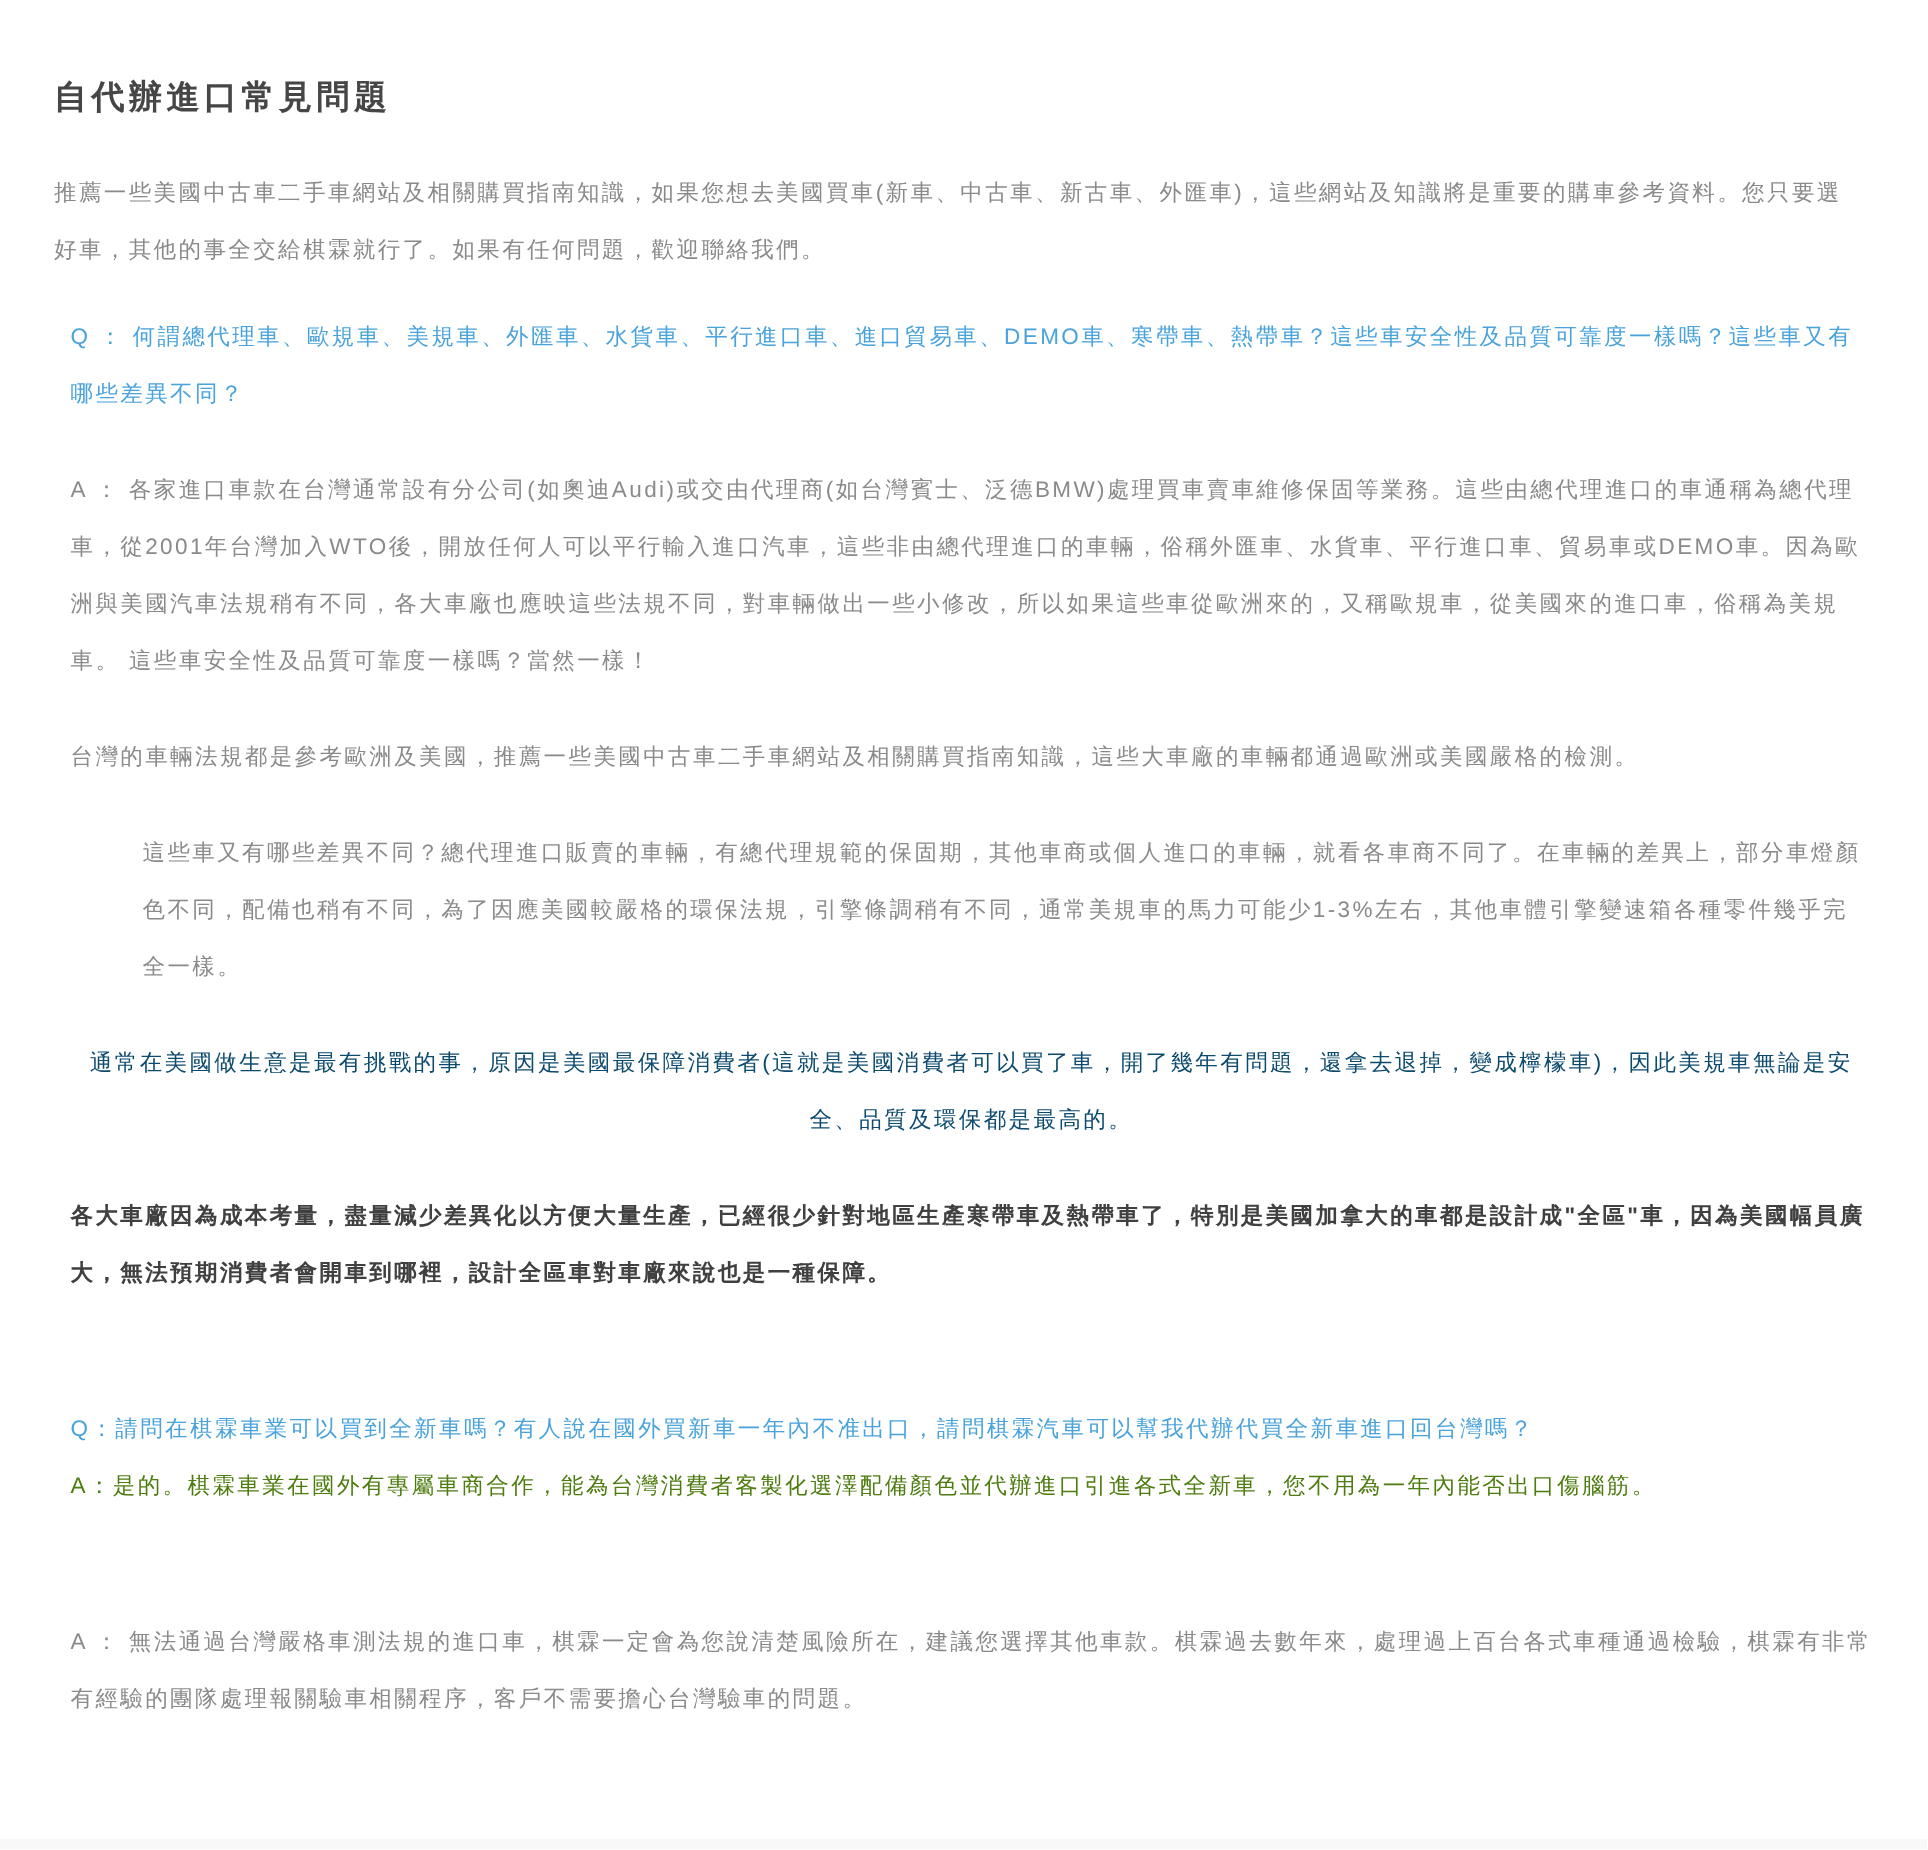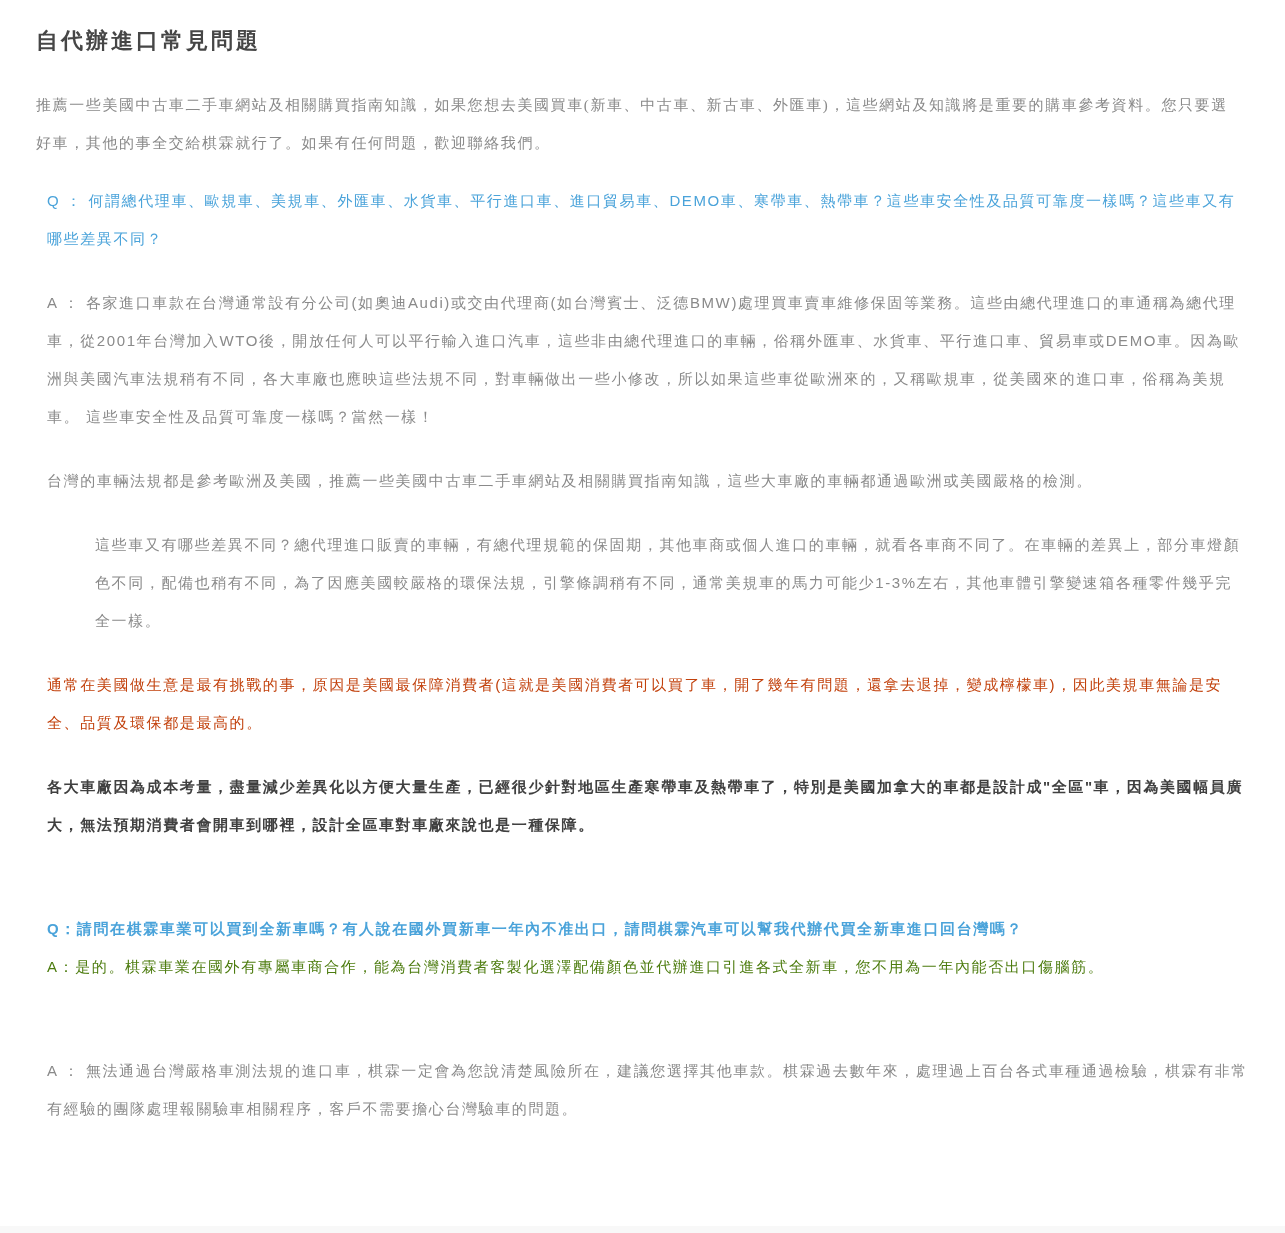--- a/index.html
+++ b/index.html
@@ -15,31 +15,30 @@
     background: #ffffff;
     padding: 26px 37px 0 36px;
     font-family: "Liberation Sans", sans-serif;
     overflow: hidden;
   }
   .page-title {
     font-size: 22px;
     font-weight: bold;
     color: #464646;
     letter-spacing: 3px;
-    margin: 0 0 30px 0;
+    margin: 24px 0 30px 0;
   }
   .body-text {
     font-size: 15px;
     line-height: 38px;
     letter-spacing: 1.6px;
     color: #8a8a8a;
   }
   .intro {
     margin: 0 12px 16px 0;
-    font-family: Liberation Serif, serif;
   }
   .qa-group {
     padding-left: 11px;
   }
   .qa-group .q {
     color: #4aa3da;
     margin: 0;
   }
   .qa-group.g1 .q {
     margin: 20px 0 26px 0;
@@ -69,26 +68,26 @@
 
   <h1 class="page-title" style="color: rgb(70, 70, 70);">自代辦進口常見問題</h1>
 
   <p class="intro body-text" style="color: rgb(138, 138, 138);">推薦一些美國中古車二手車網站及相關購買指南知識，如果您想去美國買車(新車、中古車、新古車、外匯車)，這些網站及知識將是重要的購車參考資料。您只要選好車，其他的事全交給棋霖就行了。如果有任何問題，歡迎聯絡我們。</p>
 
   <section class="qa-group g1">
     <p class="q body-text" style="color: rgb(74, 163, 218);">Q ： 何謂總代理車、歐規車、美規車、外匯車、水貨車、平行進口車、進口貿易車、DEMO車、寒帶車、熱帶車？這些車安全性及品質可靠度一樣嗎？這些車又有哪些差異不同？</p>
     <p class="a-para body-text" style="color: rgb(138, 138, 138);">A ： 各家進口車款在台灣通常設有分公司(如奧迪Audi)或交由代理商(如台灣賓士、泛德BMW)處理買車賣車維修保固等業務。這些由總代理進口的車通稱為總代理車，從2001年台灣加入WTO後，開放任何人可以平行輸入進口汽車，這些非由總代理進口的車輛，俗稱外匯車、水貨車、平行進口車、貿易車或DEMO車。因為歐洲與美國汽車法規稍有不同，各大車廠也應映這些法規不同，對車輛做出一些小修改，所以如果這些車從歐洲來的，又稱歐規車，從美國來的進口車，俗稱為美規車。 這些車安全性及品質可靠度一樣嗎？當然一樣！</p>
     <p class="a-para body-text" style="color: rgb(138, 138, 138);">台灣的車輛法規都是參考歐洲及美國，推薦一些美國中古車二手車網站及相關購買指南知識，這些大車廠的車輛都通過歐洲或美國嚴格的檢測。</p>
     <p class="a-para body-text" style="color: rgb(138, 138, 138); margin-left: 48px;">這些車又有哪些差異不同？總代理進口販賣的車輛，有總代理規範的保固期，其他車商或個人進口的車輛，就看各車商不同了。在車輛的差異上，部分車燈顏色不同，配備也稍有不同，為了因應美國較嚴格的環保法規，引擎條調稍有不同，通常美規車的馬力可能少1-3%左右，其他車體引擎變速箱各種零件幾乎完全一樣。</p>
-    <p class="a-para body-text" style="color: #c2410c;">通常在美國做生意是最有挑戰的事，原因是美國最保障消費者(這就是美國消費者可以買了車，開了幾年有問題，還拿去退掉，變成檸檬車)，因此美規車無論是安全、品質及環保都是最高的。</p>
+    <p class="a-para body-text" style="color: #0c4a6e; text-align: center;">通常在美國做生意是最有挑戰的事，原因是美國最保障消費者(這就是美國消費者可以買了車，開了幾年有問題，還拿去退掉，變成檸檬車)，因此美規車無論是安全、品質及環保都是最高的。</p>
     <p class="a-para body-text" style="color: #404040; font-weight: bold;">各大車廠因為成本考量，盡量減少差異化以方便大量生產，已經很少針對地區生產寒帶車及熱帶車了，特別是美國加拿大的車都是設計成"全區"車，因為美國幅員廣大，無法預期消費者會開車到哪裡，設計全區車對車廠來說也是一種保障。</p>
   </section>
 
   <section class="qa-group g2">
-    <p class="q body-text" style="color: rgb(74, 163, 218); font-weight: bold;">Q：請問在棋霖車業可以買到全新車嗎？有人說在國外買新車一年內不准出口，請問棋霖汽車可以幫我代辦代買全新車進口回台灣嗎？</p>
+    <p class="q body-text" style="color: rgb(74, 163, 218);">Q：請問在棋霖車業可以買到全新車嗎？有人說在國外買新車一年內不准出口，請問棋霖汽車可以幫我代辦代買全新車進口回台灣嗎？</p>
     <p class="a-para body-text" style="color: #4d7c0f;">A：是的。棋霖車業在國外有專屬車商合作，能為台灣消費者客製化選澤配備顏色並代辦進口引進各式全新車，您不用為一年內能否出口傷腦筋。</p>
   </section>
 
   <section class="qa-group g3">
     <p class="a-para body-text" style="color: rgb(138, 138, 138);">A ： 無法通過台灣嚴格車測法規的進口車，棋霖一定會為您說清楚風險所在，建議您選擇其他車款。棋霖過去數年來，處理過上百台各式車種通過檢驗，棋霖有非常有經驗的團隊處理報關驗車相關程序，客戶不需要擔心台灣驗車的問題。</p>
   </section>
 
   <div class="bottom-strip"></div>
 </div>
 

